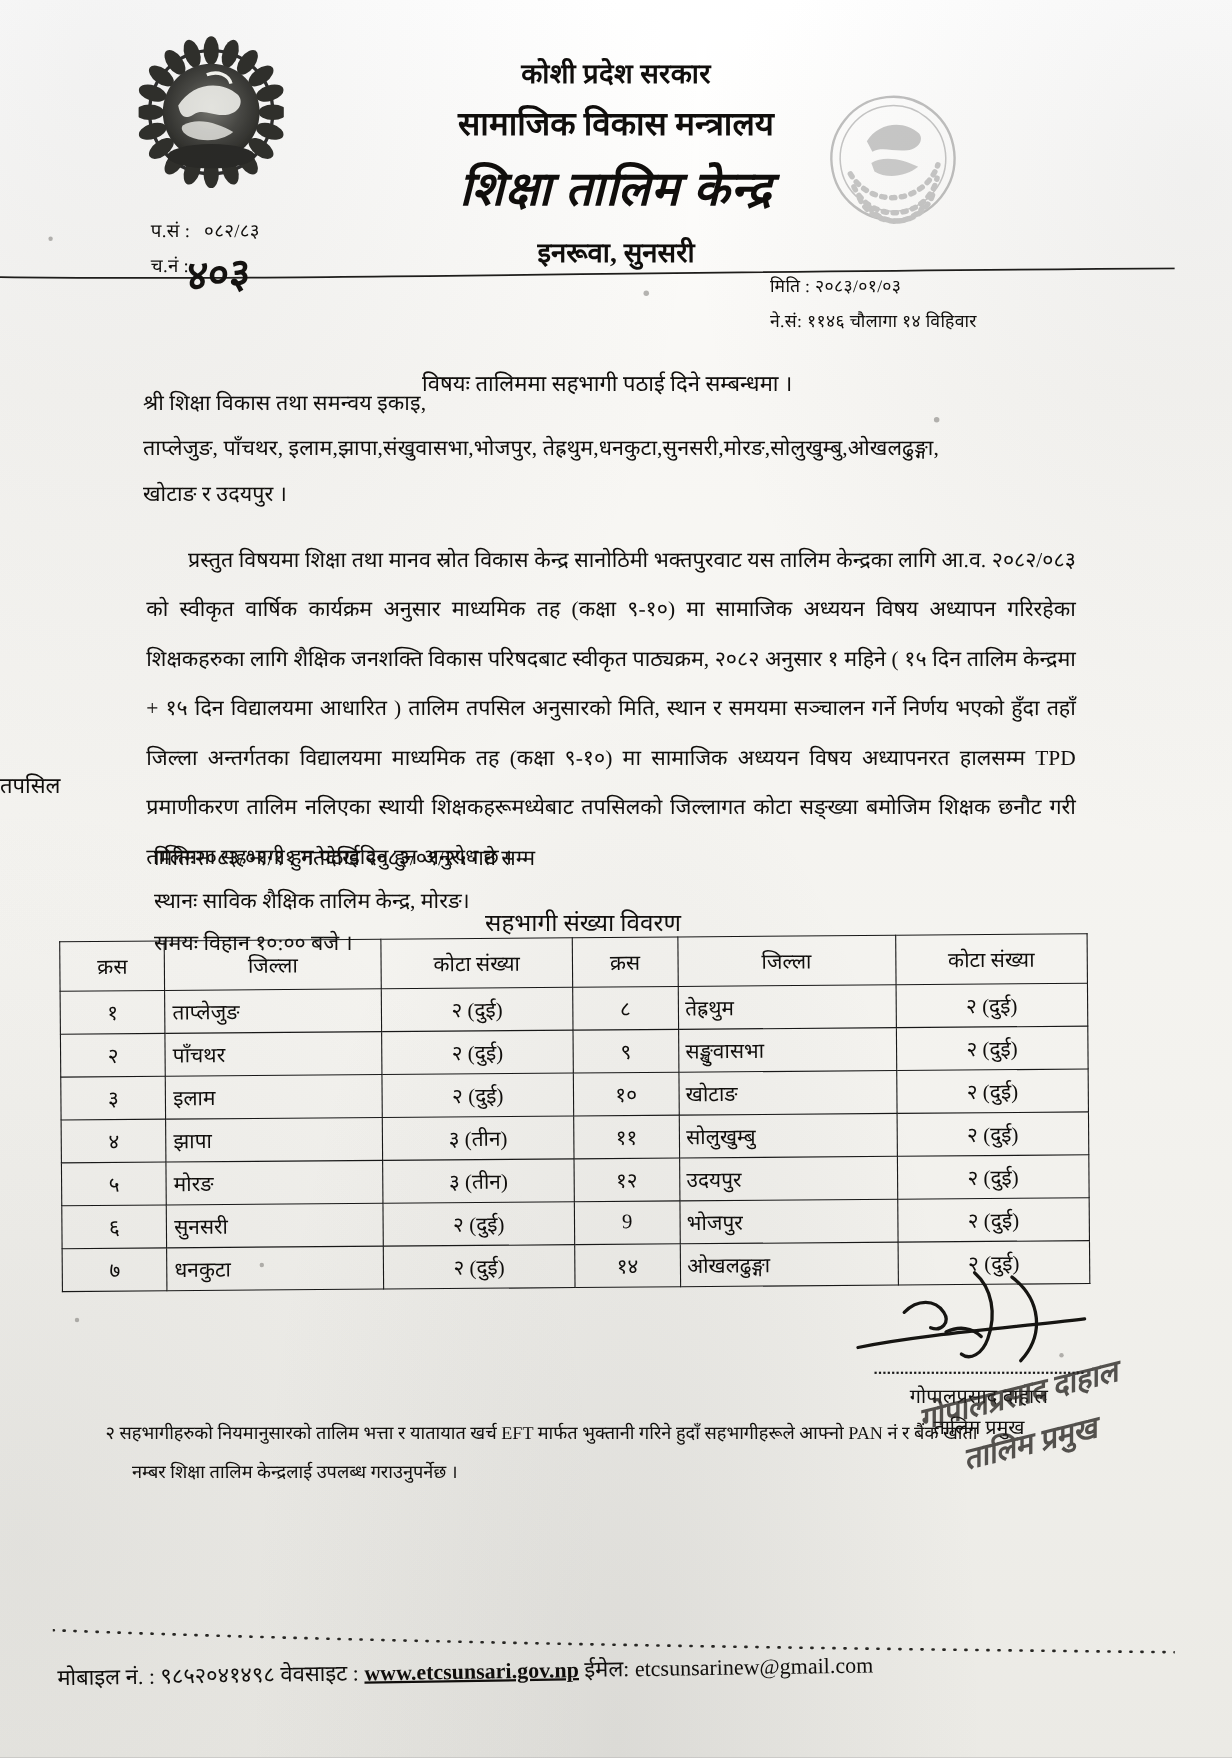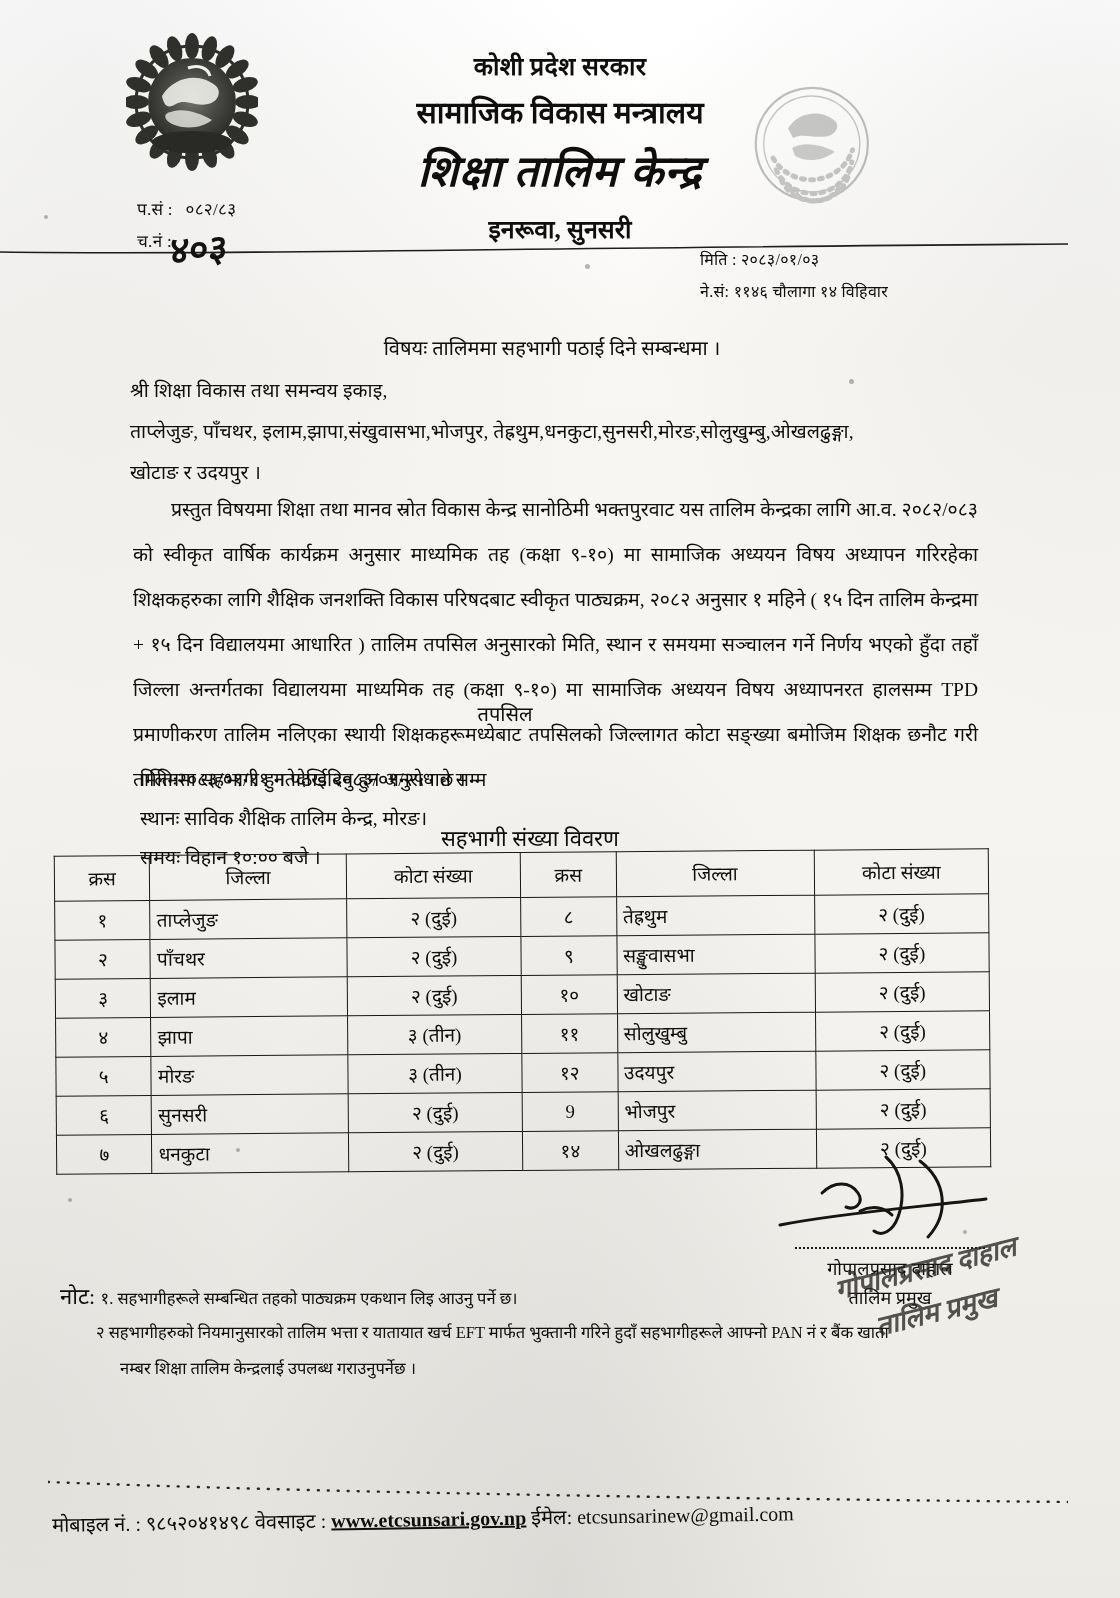--- a/index.html
+++ b/index.html
@@ -75,33 +75,33 @@
   }
   #hrule {
     left: 0px; top: 243px; width: 1068px; height: 14px; z-index: 1;
   }
 
   #date-block { left: 700px; top: 248px; width: 330px; }
   .date-row { font-size: 16px; margin-bottom: 10px; letter-spacing: 0.3px; }
 
   
   #subject { left: 0; top: 334px; width: 1010px; text-align: center; font-size: 20px; padding-left: 47px; }
-  #recipient { left: 130px; top: 376px; width: 860px; }
+  #recipient { left: 130px; top: 352px; width: 860px; }
   .rec-line { font-size: 19.5px; margin-bottom: 14px; letter-spacing: 0.1px; }
 
   
   #body-text {
     left: 133px; top: 487px; width: 845px;
     font-size: 19.5px; line-height: 45px;
     text-align: justify; text-indent: 38px;
     text-justify: inter-word;
   }
 
   
-  #tapasil-head { left: 0; top: 700px; width: 1010px; text-align: center; font-size: 20px; }
+  #tapasil-head { left: 0; top: 700px; width: 1010px; font-size: 20px; }
   #tapasil-lines { left: 140px; top: 765px; width: 700px; }
   .tap-line { font-size: 19.5px; margin-bottom: 12px; }
 
   
   #table-title { left: 0; top: 822px; width: 1060px; text-align: center; font-size: 22px; }
   #table-wrap { left: 55px; top: 852px; width: 935px; }
   table#quota {
     width: 935px;
     border-collapse: collapse;
     font-family: "Liberation Serif", "DejaVu Serif", serif;
@@ -380,24 +380,20 @@
     <div id="sign-name" class="nep">गोपालप्रसाद दाहाल</div>
     <div id="sign-post" class="nep">तालिम प्रमुख</div>
   </div>
 
   <div id="sign-stamp">
     <div class="s1">गोपालप्रसाद दाहाल</div>
     <div class="s2">तालिम प्रमुख</div>
   </div>
 
   <div id="note-area" class="layer nep">
-    <div id="note-head">
-      <span class="nlabel">नोट:</span>
-      <span style="font-size:16.5px">१. सहभागीहरूले सम्बन्धित तहको पाठ्यक्रम एकथान लिइ आउनु पर्ने छ।</span>
-    </div>
     <div class="note-item">२ सहभागीहरुको नियमानुसारको तालिम भत्ता र यातायात खर्च EFT मार्फत भुक्तानी गरिने हुदाँ सहभागीहरूले आफ्नो PAN नं र बैंक खाता</div>
     <div class="note-item note-sub">नम्बर शिक्षा तालिम केन्द्रलाई  उपलब्ध गराउनुपर्नेछ ।</div>
   </div>
 
   <div id="footer-rule" class="layer">
     <svg width="1020" height="26" viewBox="0 0 1020 26" preserveAspectRatio="none">
       <path d="M0,4 C260,14 620,20 1020,24" fill="none" stroke="#2a2926" stroke-width="2.4" stroke-linecap="round" stroke-dasharray="1 9"></path>
     </svg>
   </div>
 

